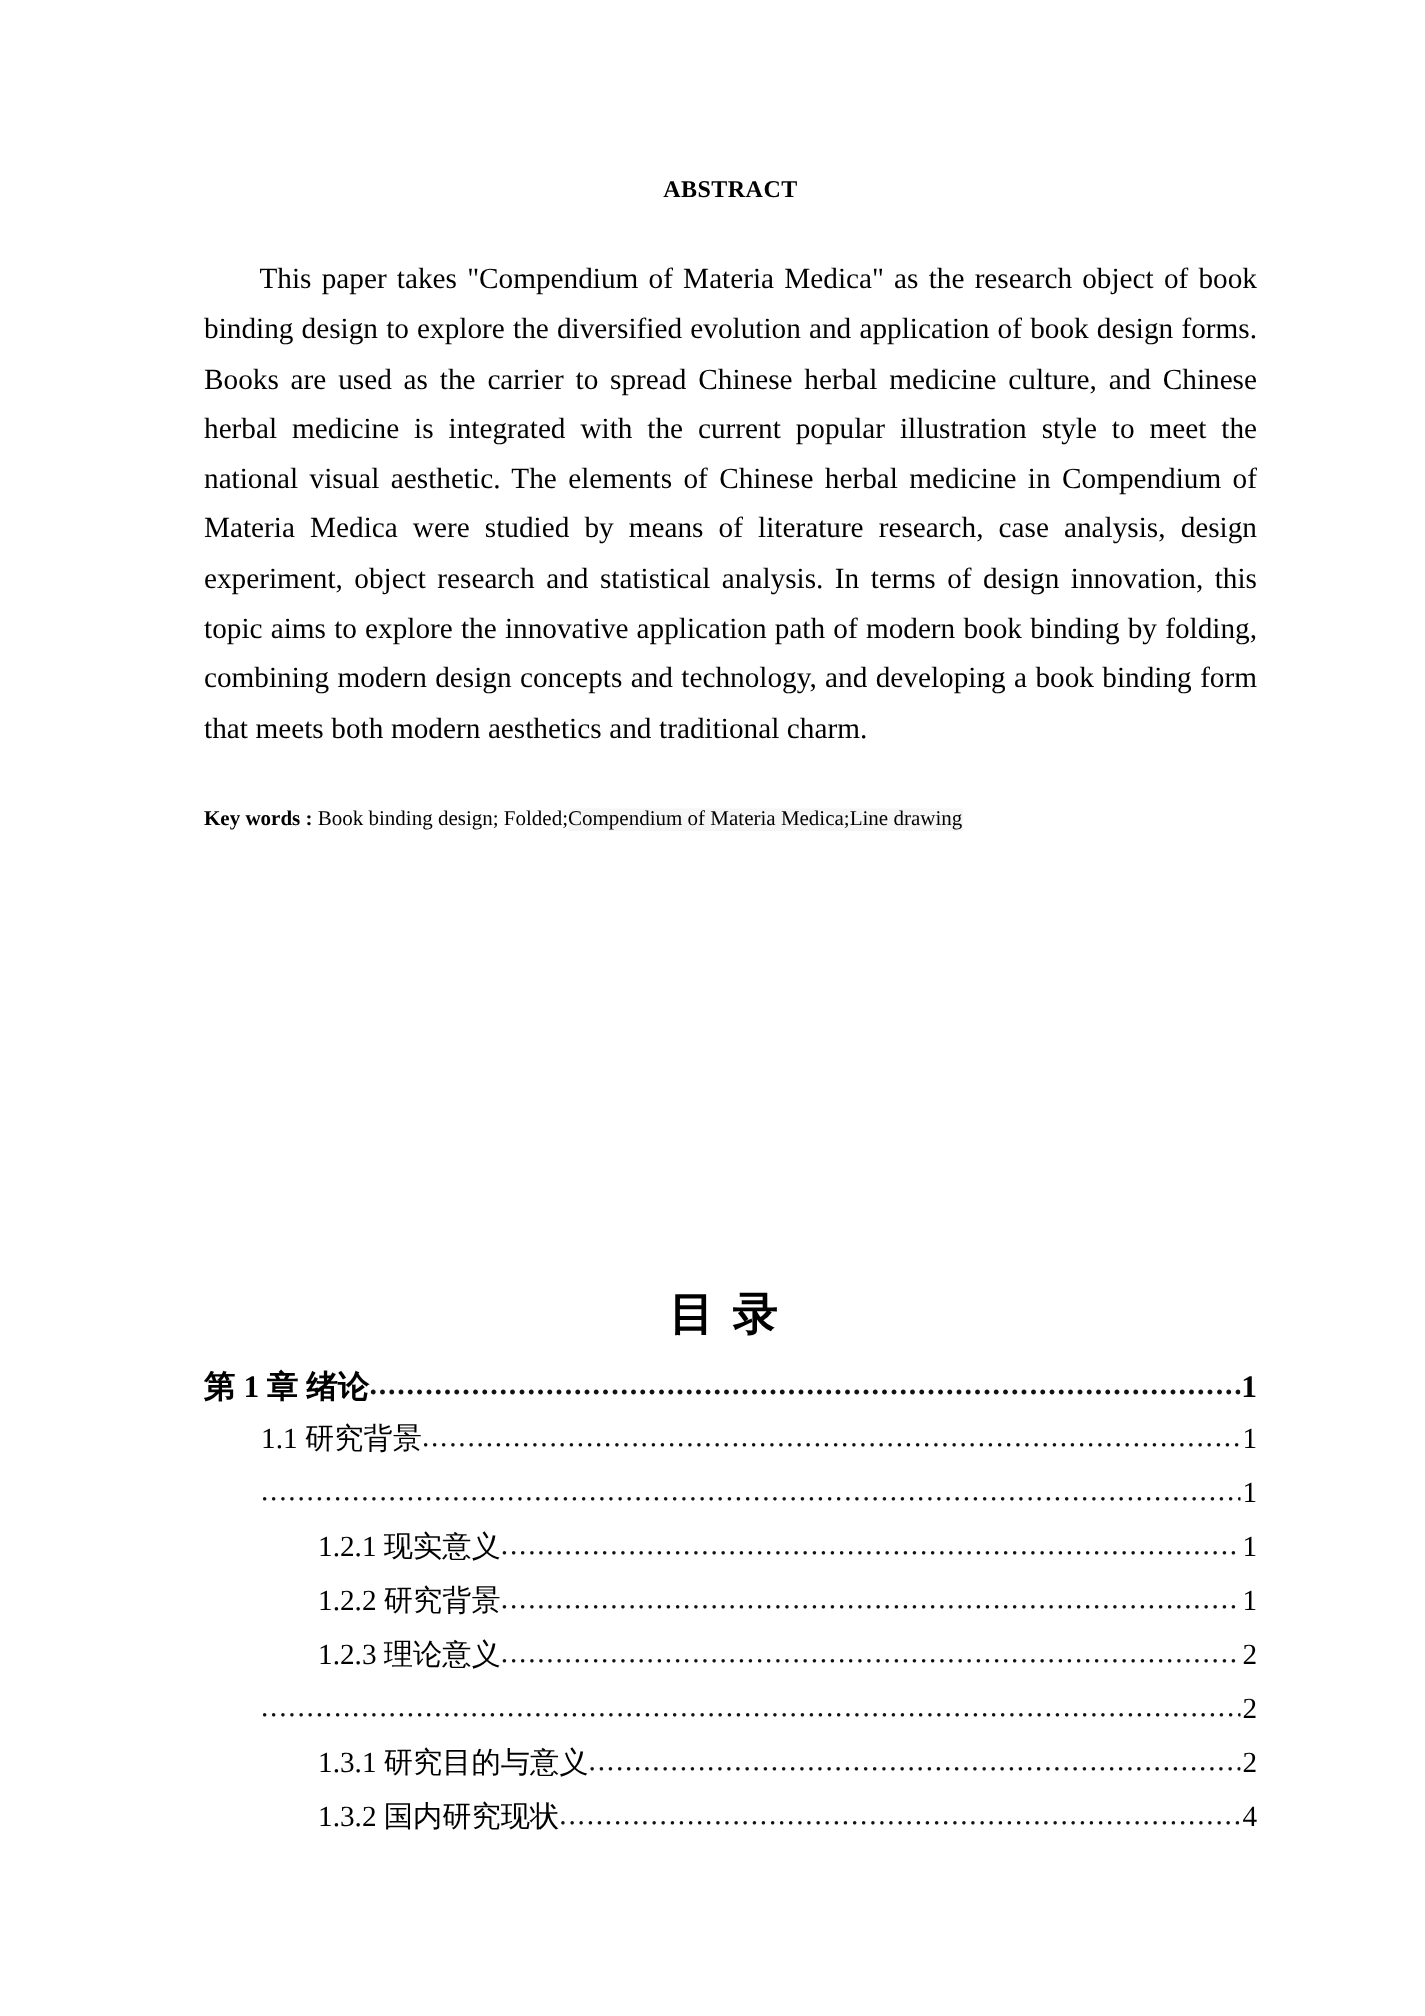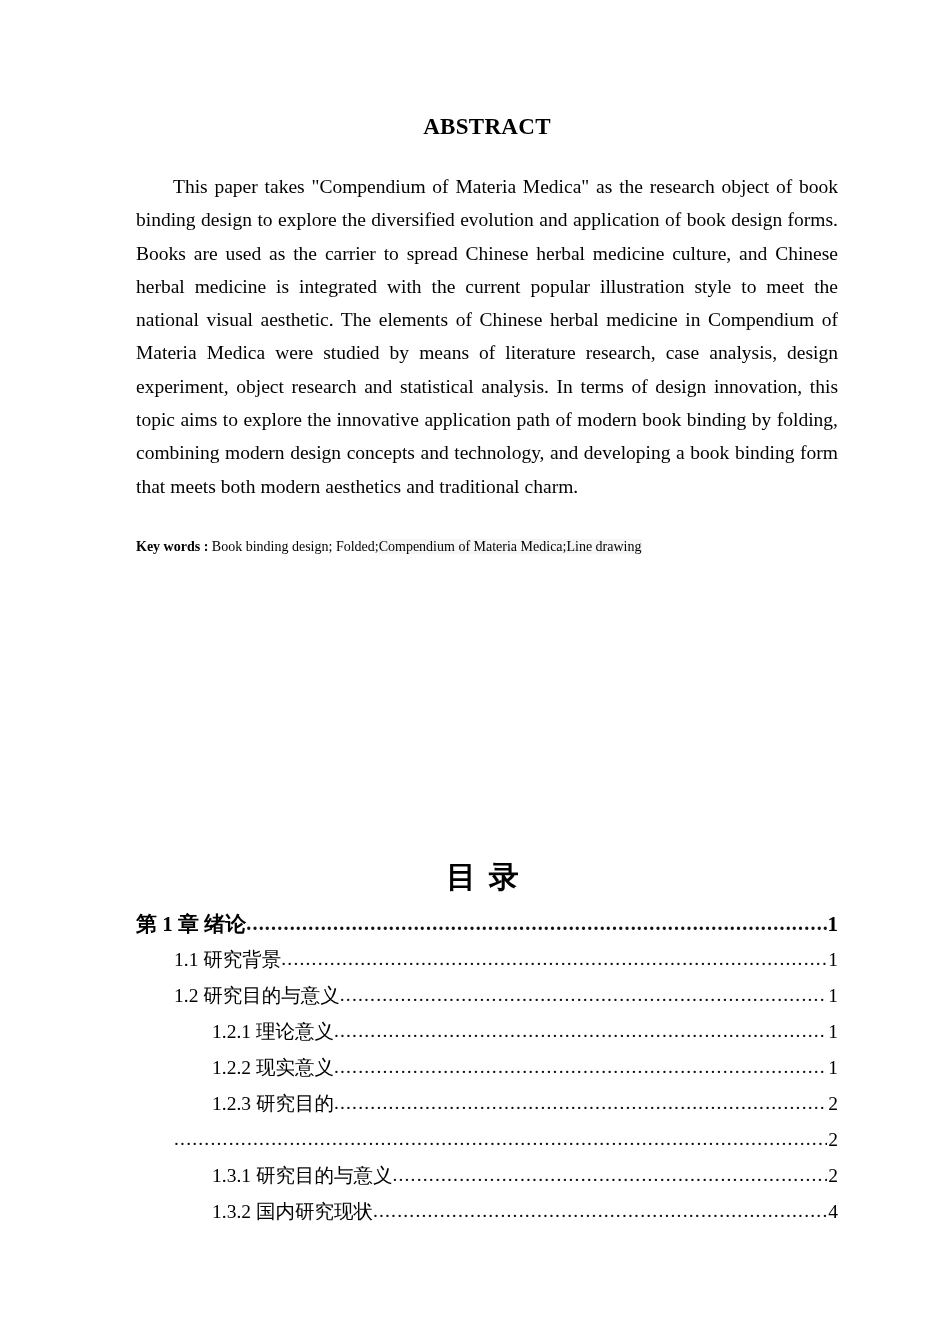--- a/index.html
+++ b/index.html
@@ -20,21 +20,21 @@
 
   
   .abstract-title {
     position: absolute;
     left: 136px;
     top: 112px;
     width: 702px;
     text-align: center;
     font-family: "Liberation Serif", "DejaVu Serif", serif;
     font-weight: bold;
-    font-size: 23px;
+    font-size: 16px;
     letter-spacing: 0.3px;
     line-height: 30px;
   }
 
   .abstract-body {
     position: absolute;
     left: 136px;
     top: 170px;
     width: 702px;
     font-size: 19.5px;
@@ -144,36 +144,35 @@
         <span class="toc-label">第 1 章 绪论</span>
         <span class="toc-dots">............................................................................................................................................................................................................................</span>
         <span class="toc-page">1</span>
       </div>
       <div class="toc-row lvl2">
         <span class="toc-label">1.1 研究背景</span>
         <span class="toc-dots">............................................................................................................................................................................................................................</span>
         <span class="toc-page">1</span>
       </div>
       <div class="toc-row lvl2">
-        <span class="toc-label">1.2 研究目的与意义</span>
         <span class="toc-dots">............................................................................................................................................................................................................................</span>
         <span class="toc-page">1</span>
       </div>
       <div class="toc-row lvl3">
-        <span class="toc-label">1.2.1 理论意义</span>
+        <span class="toc-label">1.2.1 现实意义</span>
         <span class="toc-dots">............................................................................................................................................................................................................................</span>
         <span class="toc-page">1</span>
       </div>
       <div class="toc-row lvl3">
-        <span class="toc-label">1.2.2 现实意义</span>
+        <span class="toc-label">1.2.2 研究背景</span>
         <span class="toc-dots">............................................................................................................................................................................................................................</span>
         <span class="toc-page">1</span>
       </div>
       <div class="toc-row lvl3">
-        <span class="toc-label">1.2.3 研究目的</span>
+        <span class="toc-label">1.2.3 理论意义</span>
         <span class="toc-dots">............................................................................................................................................................................................................................</span>
         <span class="toc-page">2</span>
       </div>
       <div class="toc-row lvl2">
         <span class="toc-dots">............................................................................................................................................................................................................................</span>
         <span class="toc-page">2</span>
       </div>
       <div class="toc-row lvl3">
         <span class="toc-label">1.3.1 研究目的与意义</span>
         <span class="toc-dots">............................................................................................................................................................................................................................</span>

